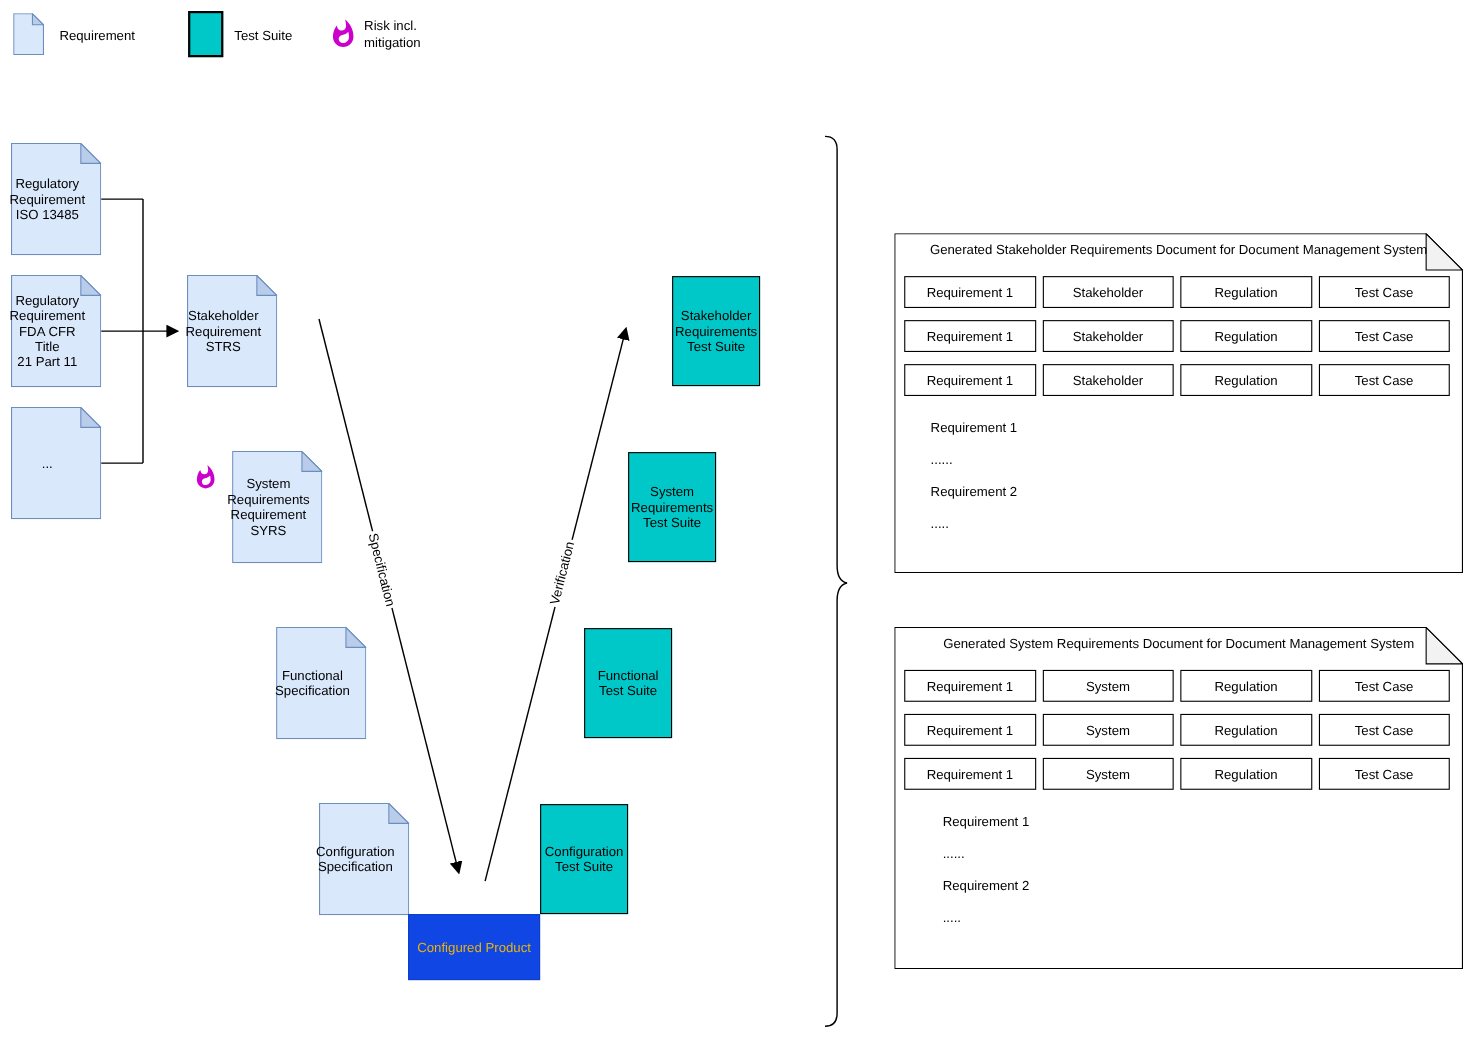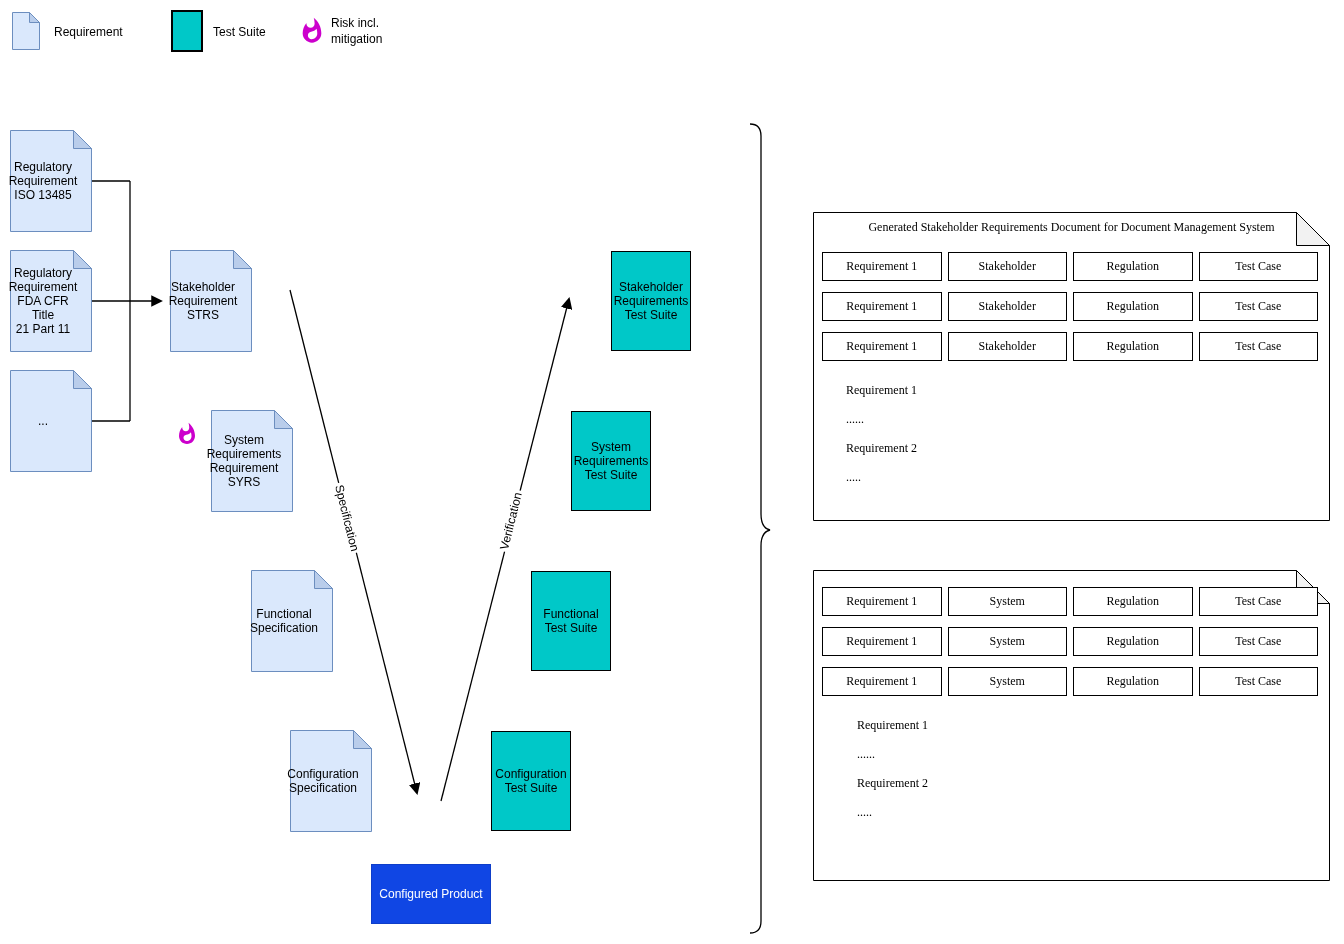--- a/index.html
+++ b/index.html
@@ -19,38 +19,38 @@
     display:flex; align-items:center; justify-content:center;
     text-align:center; font-size:12px; line-height:14px; white-space:pre-line; }
 
   
   .ts { position:absolute; width:80px; height:100px;
     background:var(--teal,#00c8c8); border:1.5px solid #000;
     display:flex; align-items:center; justify-content:center;
     text-align:center; font-size:12px; line-height:14px; white-space:pre-line; }
 
   
-  .product { position:absolute; left:371px; top:864px; width:120px; height:60px;
-    background:var(--blue,#1046e4); border:1px solid #0e3ec9; color:#ffffff;
+  .product { position:absolute; left:371px; top:831px; width:120px; height:60px;
+    background:var(--blue,#1046e4); border:1px solid #0e3ec9; color:#eab308;
     display:flex; align-items:center; justify-content:center;
     font-size:12px; text-align:right; }
 
   
   .edge-label { position:absolute; font-size:12px; background:#fff; padding:0 2px;
     transform-origin:center center; }
   #spec-label { left:347px; top:518px; transform:translate(-50%,-50%) rotate(76deg); }
   #verif-label { left:511px; top:521px; transform:translate(-50%,-50%) rotate(-76deg); }
 
   
   #overlay { position:absolute; inset:0; pointer-events:none; }
 
   
   .panel { position:absolute; width:517px; }
   .panel > svg.bg { position:absolute; inset:0; }
-  .panel .content { position:relative; width:100%; height:100%;font-family:Liberation Serif, serif; }
+  .panel .content { position:relative; width:100%; height:100%; }
   .panel .title { text-align:center; padding-top:8px; font-size:12px; }
   .panel .grid { margin:17px 12px 0 9px; display:flex; flex-direction:column; gap:11px; }
   .panel .row { display:flex; gap:6px; }
   .panel .cell { flex:1; height:29px; border:1.5px solid #000; background:#fff;
     display:flex; align-items:center; justify-content:center; font-size:12px; }
   .panel .lines { margin-top:22px; font-size:12px; }
   .panel .line { margin-bottom:14px; height:15px; }
   #panel-1 .lines { margin-left:33px; }
   #panel-2 .lines { margin-left:44px; }
 
@@ -220,20 +220,21 @@
       </div>
     </div>
   </div>
 
   <div class="panel" id="panel-2" style="left:813px; top:570px; height:311px;">
     <svg class="bg" width="517" height="311" viewBox="0 0 517 311">
       <path d="M0.5,0.5 L483.5,0.5 L516.5,33.5 L516.5,310.5 L0.5,310.5 Z" fill="#ffffff" stroke="#000"></path>
       <path d="M483.5,0.5 L483.5,33.5 L516.5,33.5 Z" style="fill:var(--panel-fold,#f2f2f2);" stroke="#000"></path>
     </svg>
     <div class="content">
+      <div class="title">Generated System Requirements Document for Document Management System</div>
       <div class="grid">
         <div class="row">
           <div class="cell">Requirement 1</div>
           <div class="cell">System</div>
           <div class="cell">Regulation</div>
           <div class="cell">Test Case</div>
         </div>
         <div class="row">
           <div class="cell">Requirement 1</div>
           <div class="cell">System</div>

